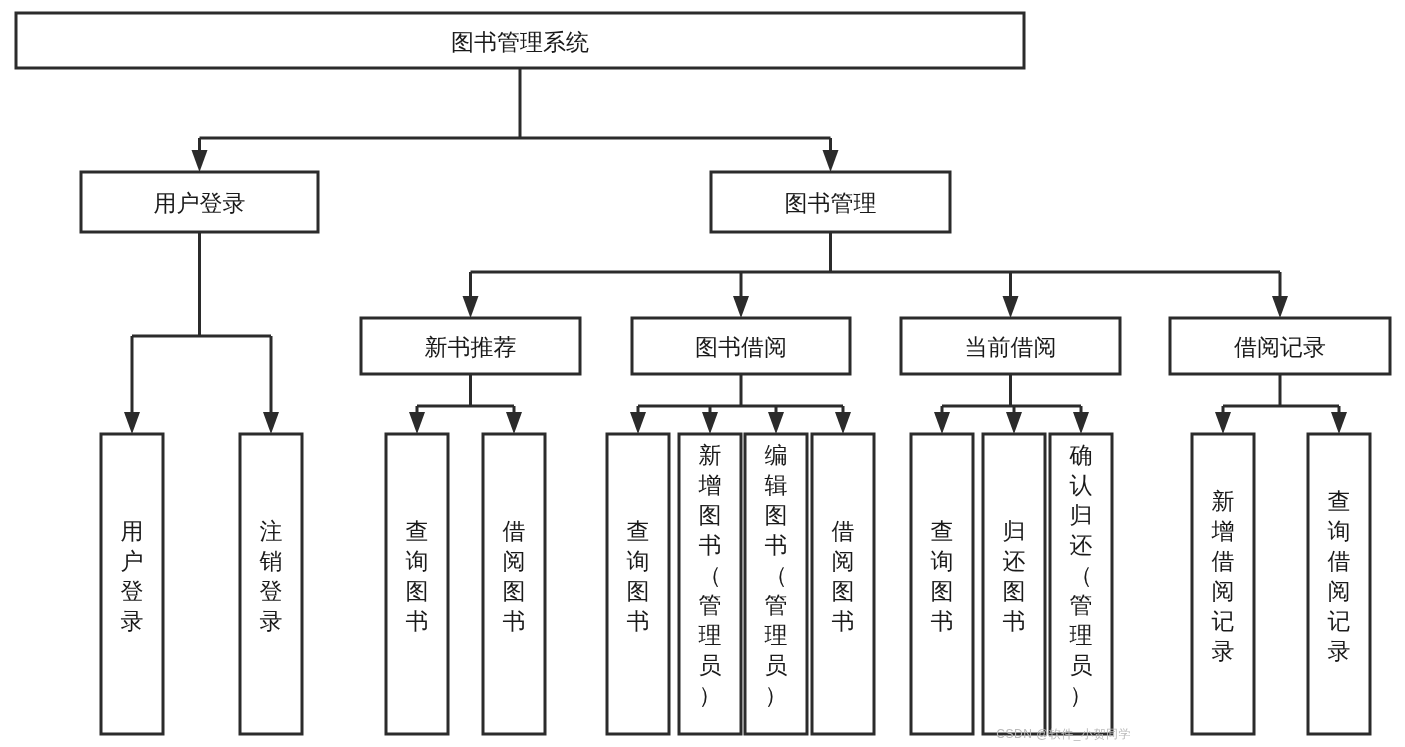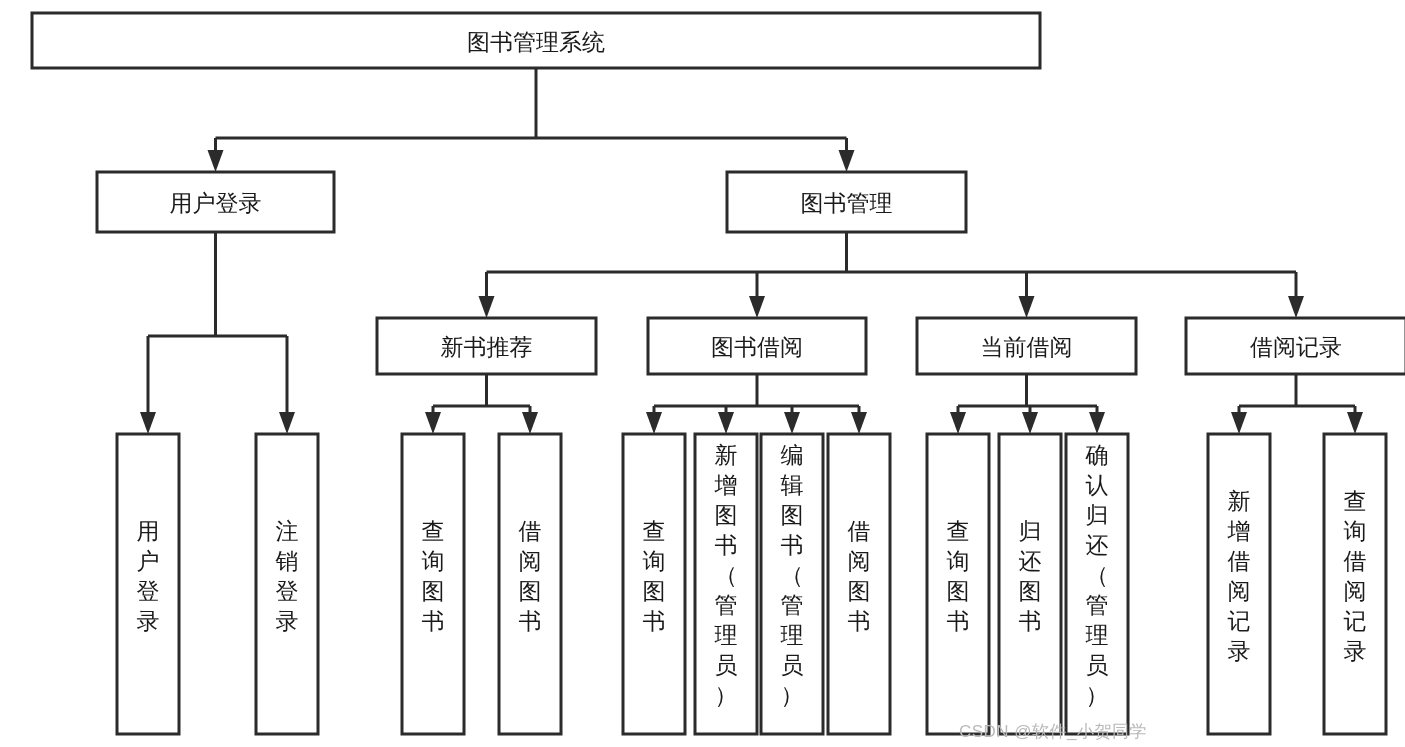--- a/index.html
+++ b/index.html
@@ -9,21 +9,21 @@
   }
   body {
     width: 1405px;
     height: 747px;
     font-family: "Liberation Sans", "DejaVu Sans", sans-serif;
     overflow: hidden;
     position: relative;
   }
   #diagram-root {
     position: absolute;
-    left: 16px;
+    left: 0;
     top: 0;
     width: 1139px;
     height: 747px;
   }
   svg#diagram {
     display: block;
     width: 1405px;
     height: 747px;
   }
   .node-box {
@@ -52,21 +52,21 @@
     font-family: "Liberation Sans", "DejaVu Sans", sans-serif;
     font-size: 23px;
     fill: #1a1a1a;
     text-anchor: middle;
   }
   .watermark {
     position: absolute;
     right: 8px;
     bottom: 4px;
     font-family: "Liberation Sans", "DejaVu Sans", sans-serif;
-    font-size: 17px;
+    font-size: 12px;
     color: #b9b9b9;
     white-space: nowrap;
     letter-spacing: 0.5px;
     pointer-events: none;
   }
 </style>
 </head>
 <body>
 
 <div id="diagram-root">

